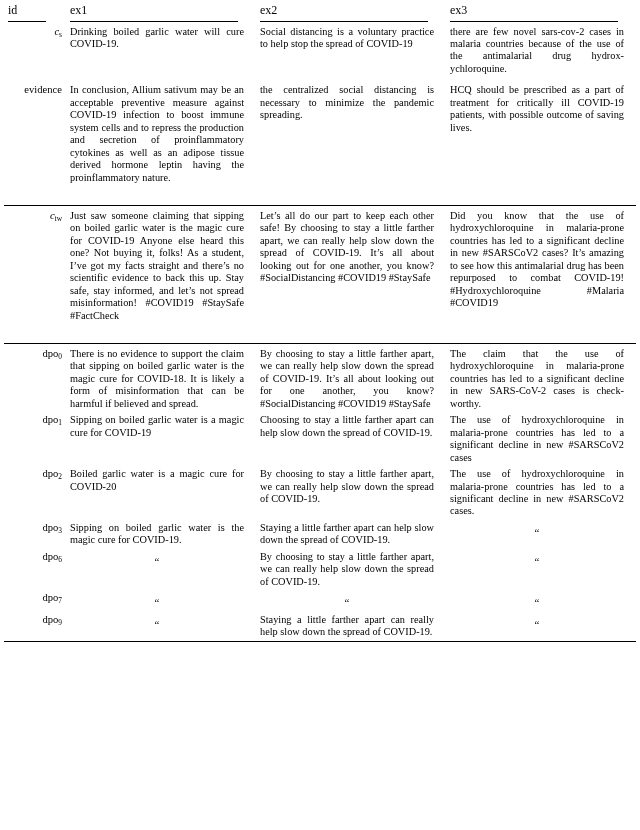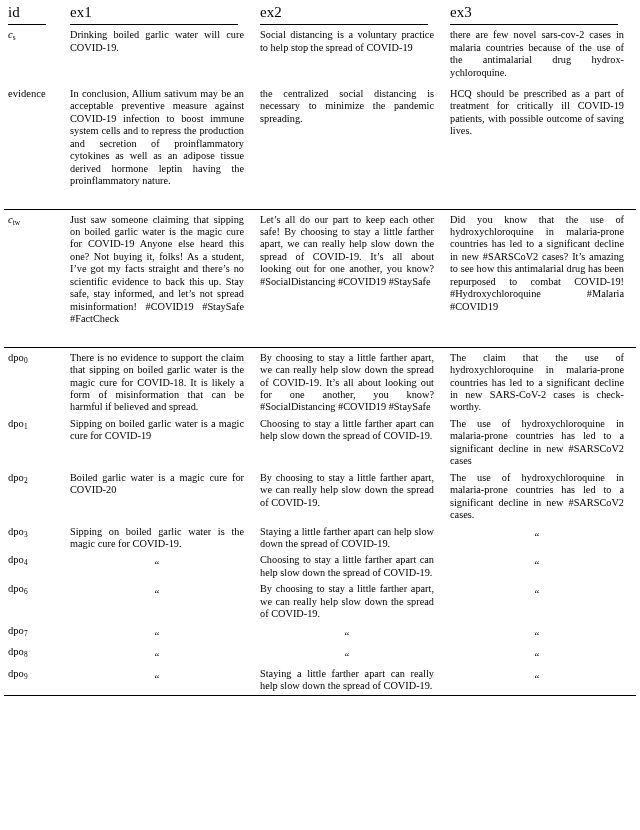--- a/index.html
+++ b/index.html
@@ -31,41 +31,41 @@
   col.c-ex1   { width: 190px; }
   col.c-ex2   { width: 190px; }
   col.c-ex3   { width: 190px; }
 
   
   thead th {
     font-weight: normal;
     text-align: left;
     vertical-align: bottom;
     padding: 3px 10px 2px 4px;
-    font-size: 15px;
+    font-size: 12px;
     margin-top: 20px;
   }
   thead th .hdr-rule {
     display: block;
     border-bottom: 0.9px solid #000;
     margin-top: 3px;
     margin-right: 8px;
   }
   thead th.h-id .hdr-rule { margin-right: 10px; }
 
   
   tbody td {
     vertical-align: top;
     padding: 2px 12px 2px 4px;
     text-align: justify;
     text-justify: inter-word;
     hyphens: manual;
   }
   tbody td.idcell {
-    text-align: left;
+    text-align: right;
     white-space: nowrap;
     padding-right: 4px;
   }
   tbody td.dittocell {
     text-align: center;
     padding-top: 6px;
   }
   .ditto {
     font-size: 11px;
     letter-spacing: 0.2px;
@@ -182,39 +182,27 @@
           <td>By choosing to stay a little farther apart, we can really help slow down the spread of COVID-19.</td>
           <td>The use of hydroxychloroquine in malaria-prone countries has led to a significant decline in new #SARSCoV2 cases.</td>
         </tr>
         <tr>
           <td class="idcell"><span class="idplain">dpo<sub>3</sub></span></td>
           <td>Sipping on boiled garlic water is the magic cure for COVID-19.</td>
           <td>Staying a little farther apart can help slow down the spread of COVID-19.</td>
           <td class="dittocell"><span class="ditto">“</span></td>
         </tr>
         <tr>
-          <td class="idcell"><span class="idplain">dpo<sub>4</sub></span></td>
-          <td class="dittocell"><span class="ditto">“</span></td>
-          <td>Choosing to stay a little farther apart can help slow down the spread of COVID-19.</td>
-          <td class="dittocell"><span class="ditto">“</span></td>
-        </tr>
-        <tr>
           <td class="idcell"><span class="idplain">dpo<sub>6</sub></span></td>
           <td class="dittocell"><span class="ditto">“</span></td>
           <td>By choosing to stay a little farther apart, we can really help slow down the spread of COVID-19.</td>
           <td class="dittocell"><span class="ditto">“</span></td>
         </tr>
         <tr>
           <td class="idcell"><span class="idplain">dpo<sub>7</sub></span></td>
-          <td class="dittocell"><span class="ditto">“</span></td>
-          <td class="dittocell"><span class="ditto">“</span></td>
-          <td class="dittocell"><span class="ditto">“</span></td>
-        </tr>
-        <tr>
-          <td class="idcell"><span class="idplain">dpo<sub>8</sub></span></td>
           <td class="dittocell"><span class="ditto">“</span></td>
           <td class="dittocell"><span class="ditto">“</span></td>
           <td class="dittocell"><span class="ditto">“</span></td>
         </tr>
         <tr class=" rule-bottom-all">
           <td class="idcell"><span class="idplain">dpo<sub>9</sub></span></td>
           <td class="dittocell"><span class="ditto">“</span></td>
           <td>Staying a little farther apart can really help slow down the spread of COVID-19.</td>
           <td class="dittocell"><span class="ditto">“</span></td>
         </tr>

